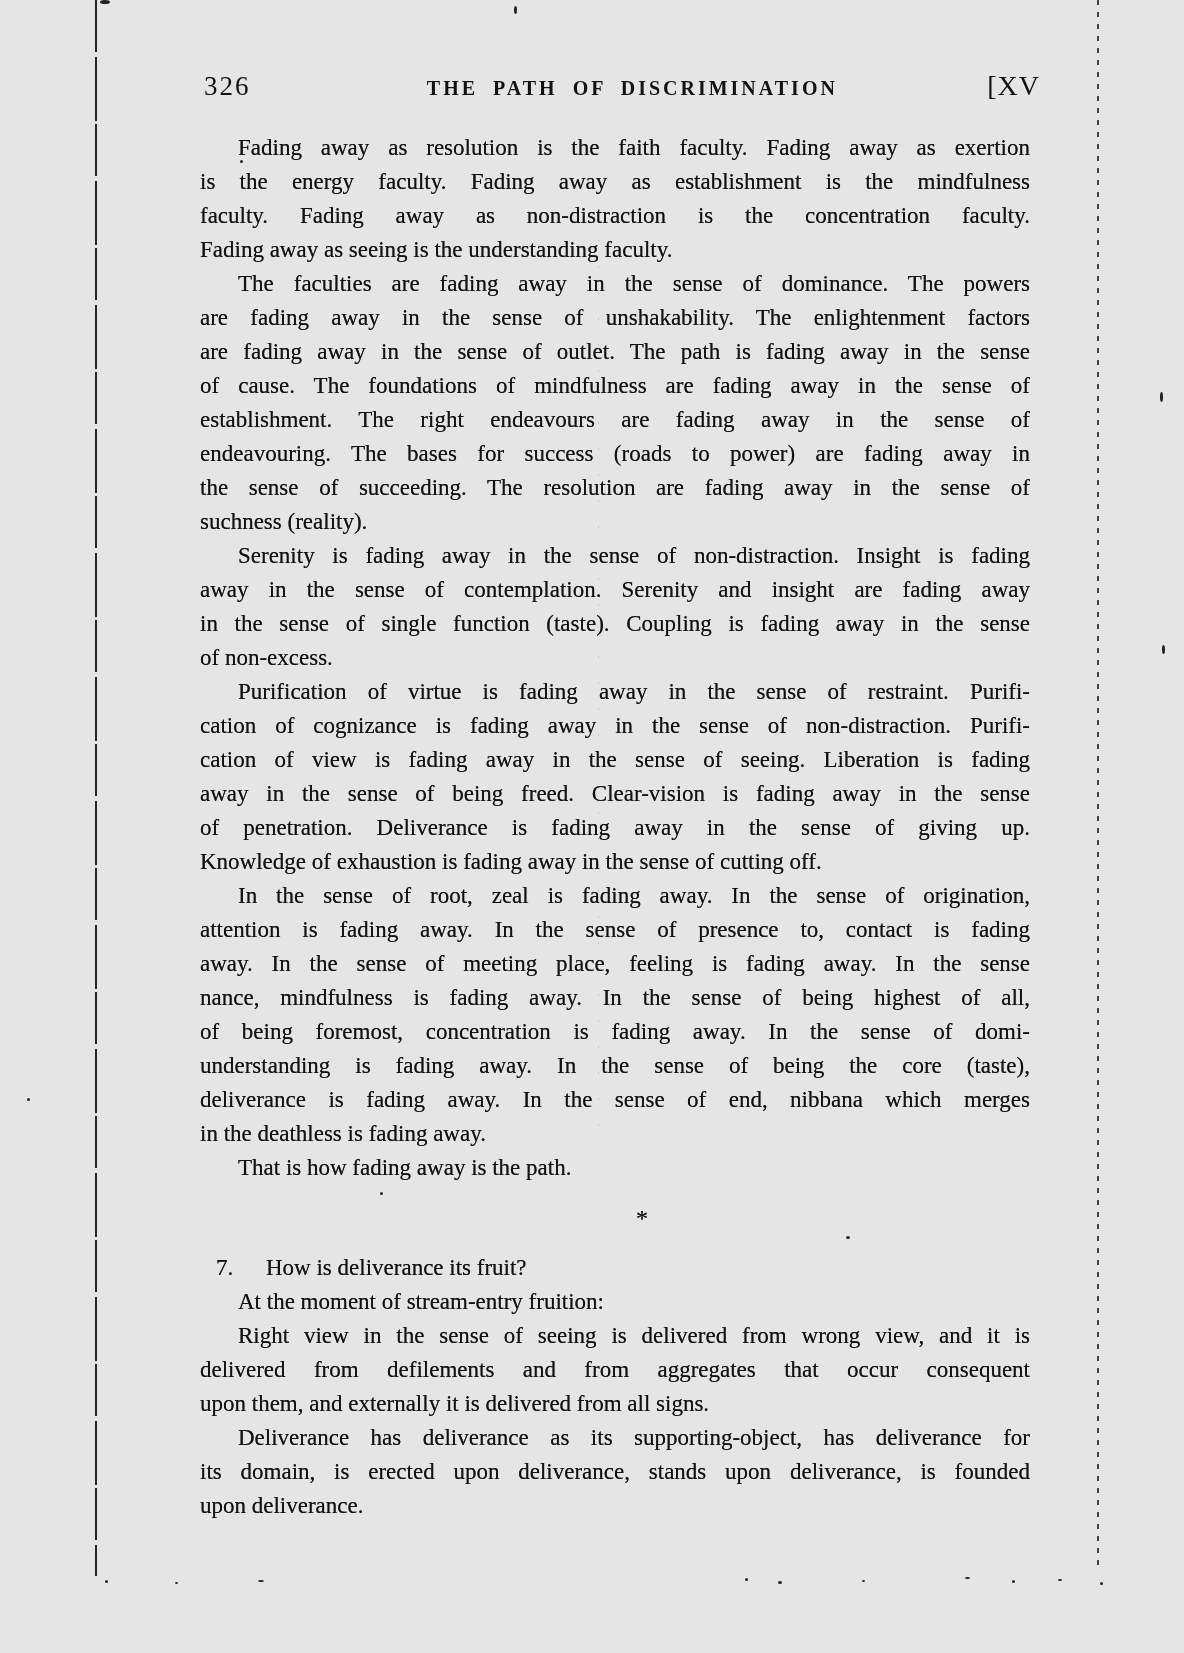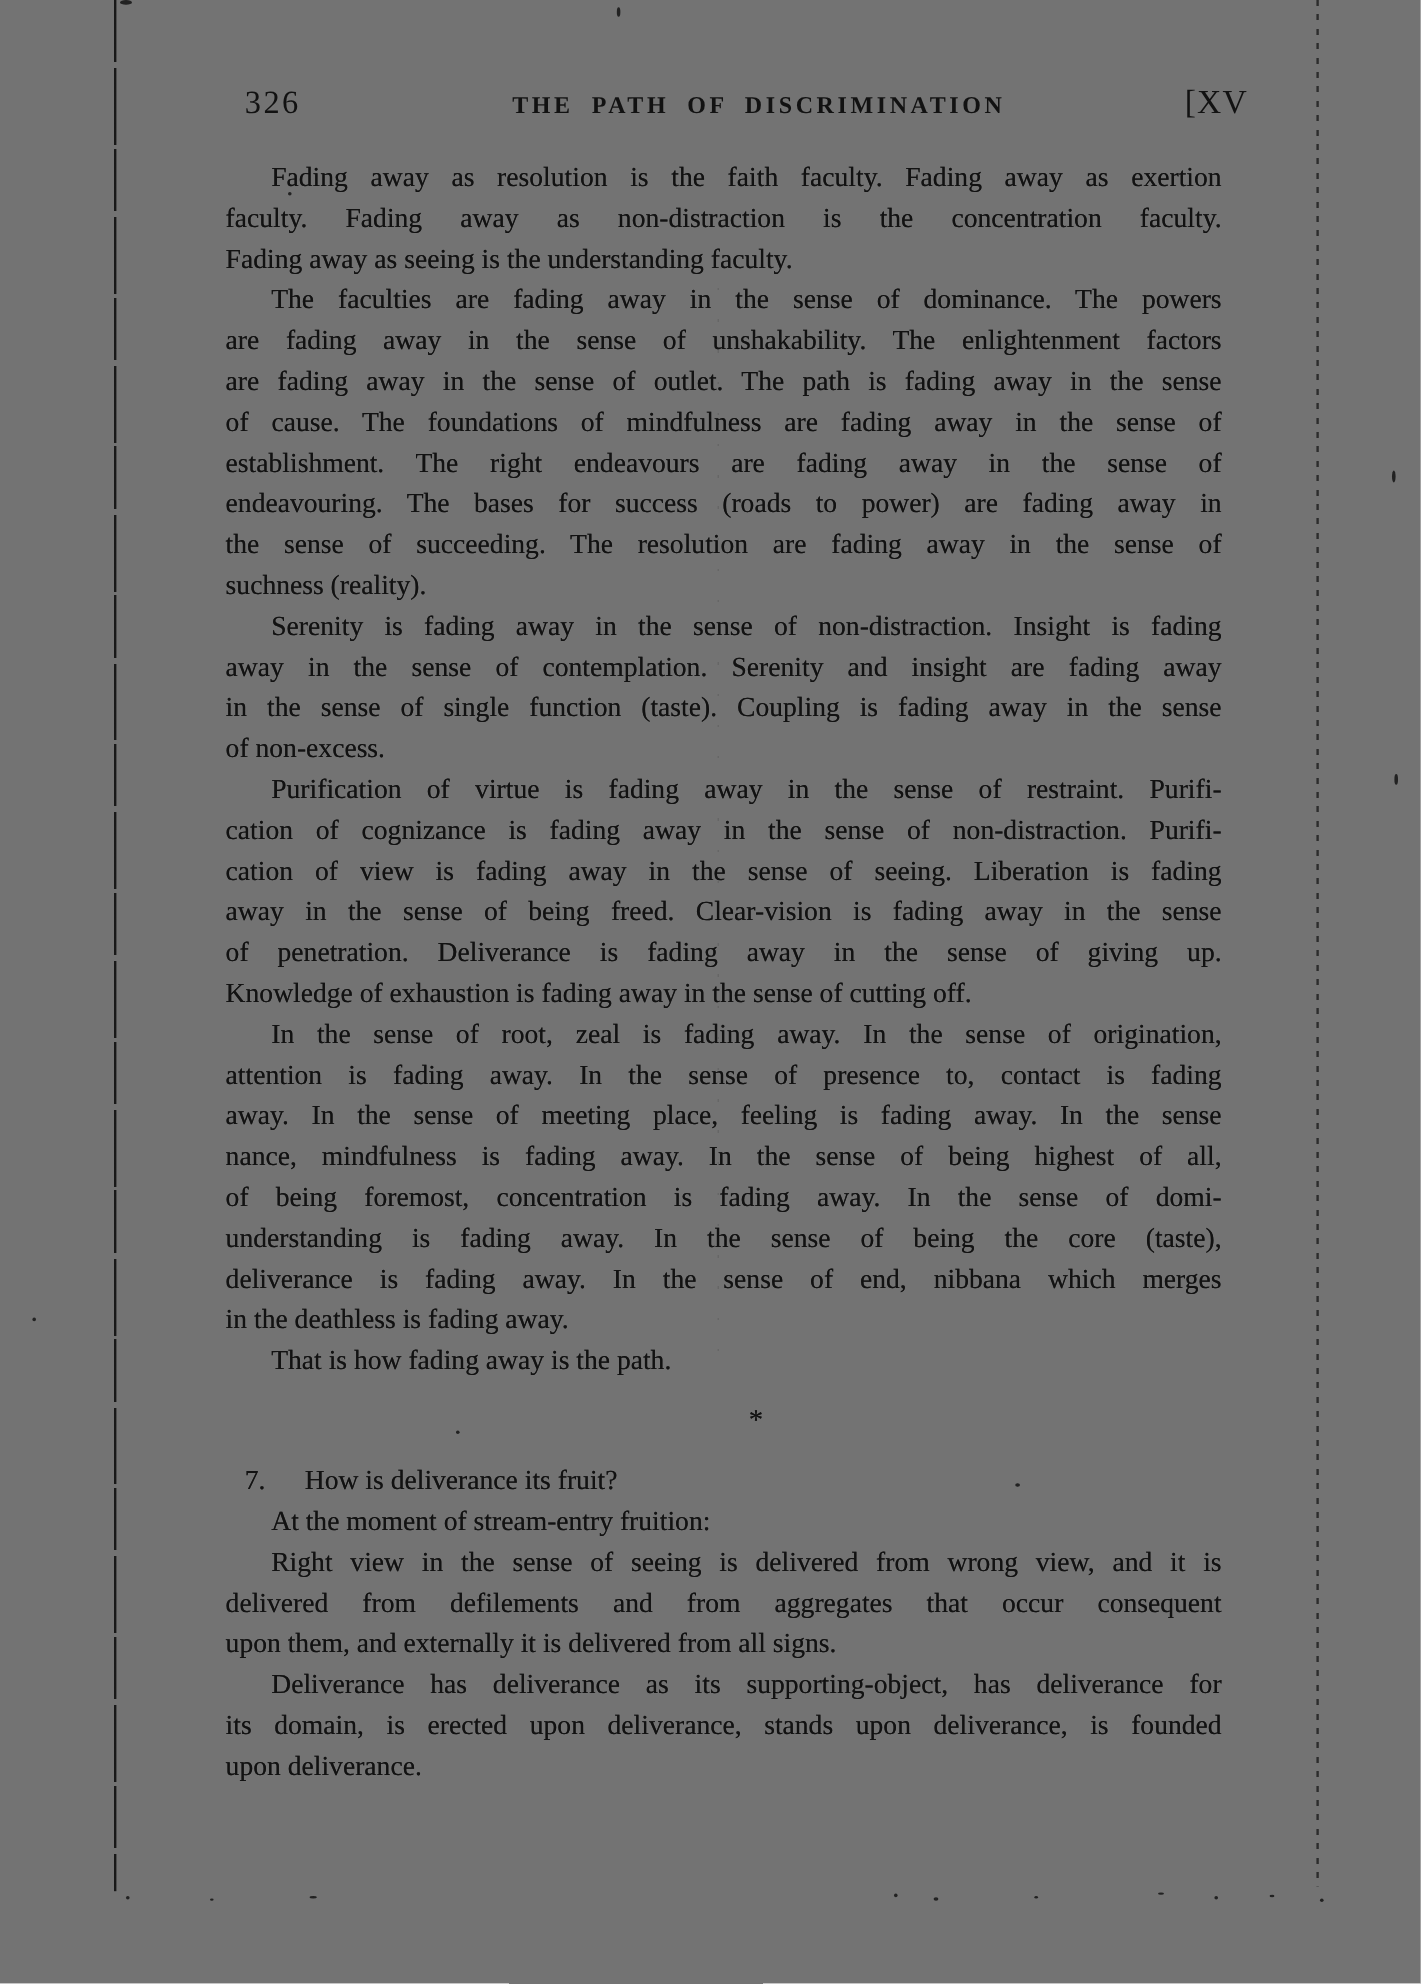--- a/index.html
+++ b/index.html
@@ -1,19 +1,19 @@
 <!DOCTYPE html>
 <html><head>
 <meta charset="utf-8">
 <style>
   html,body { margin:0; padding:0; background:#ffffff; }
   .page {
     position:relative;
     width:1184px; height:1653px;
-    background:#737373;
+    background:#e5e5e5;
     overflow:hidden;
     font-family:"Liberation Serif","DejaVu Serif",serif;
     color:#121212;
   }
   
   .scanline-left {
     position:absolute; left:95px; top:0; width:2px; height:1576px;
     background:repeating-linear-gradient(180deg,
       #0c0c0c 0px, #0c0c0c 52px, rgba(0,0,0,0) 52px, rgba(0,0,0,0) 57px,
       #0c0c0c 57px, #0c0c0c 121px, rgba(0,0,0,0) 121px, rgba(0,0,0,0) 124px);
@@ -36,21 +36,21 @@
   .header {
     position:absolute; left:204px; top:70px; width:836px;
     display:flex; justify-content:space-between; align-items:baseline;
   }
   .pagenum { font-size:27px; letter-spacing:2px; }
   .htitle  { font-size:20px; font-weight:700; letter-spacing:3px; word-spacing:7px;
              transform:translateX(6px);margin-left:15px; }
   .chapref { font-size:28px; letter-spacing:1px; }
   
   .textcol {
-    position:absolute; left:188px; top:131px; width:830px;
+    position:absolute; left:200px; top:131px; width:830px;
     font-size:23px;
     text-shadow:0 0 .5px rgba(0,0,0,.65);
   }
   .para { margin:0; }
   .line { line-height:34px; height:34px; white-space:nowrap;
           text-align:justify; text-align-last:justify; }
   .line.last { text-align-last:left; }
   .line.ind  { padding-left:38px; }
   .sep { height:66px; line-height:66px; text-align:center;
          padding-left:54px; font-size:24px; }
@@ -68,20 +68,21 @@
 
   <div class="header">
     <span class="pagenum">326</span>
     <span class="htitle">THE PATH OF DISCRIMINATION</span>
     <span class="chapref">[XV</span>
   </div>
 
   <div class="textcol">
       <div class="para">
         <div class="line ind">Fading away as resolution is the faith faculty. Fading away as exertion</div>
+        <div class="line">is the energy faculty. Fading away as establishment is the mindfulness</div>
         <div class="line">faculty. Fading away as non-distraction is the concentration faculty.</div>
         <div class="line last">Fading away as seeing is the understanding faculty.</div>
       </div>
       <div class="para">
         <div class="line ind">The faculties are fading away in the sense of dominance. The powers</div>
         <div class="line">are fading away in the sense of unshakability. The enlightenment factors</div>
         <div class="line">are fading away in the sense of outlet. The path is fading away in the sense</div>
         <div class="line">of cause. The foundations of mindfulness are fading away in the sense of</div>
         <div class="line">establishment. The right endeavours are fading away in the sense of</div>
         <div class="line">endeavouring. The bases for success (roads to power) are fading away in</div>

